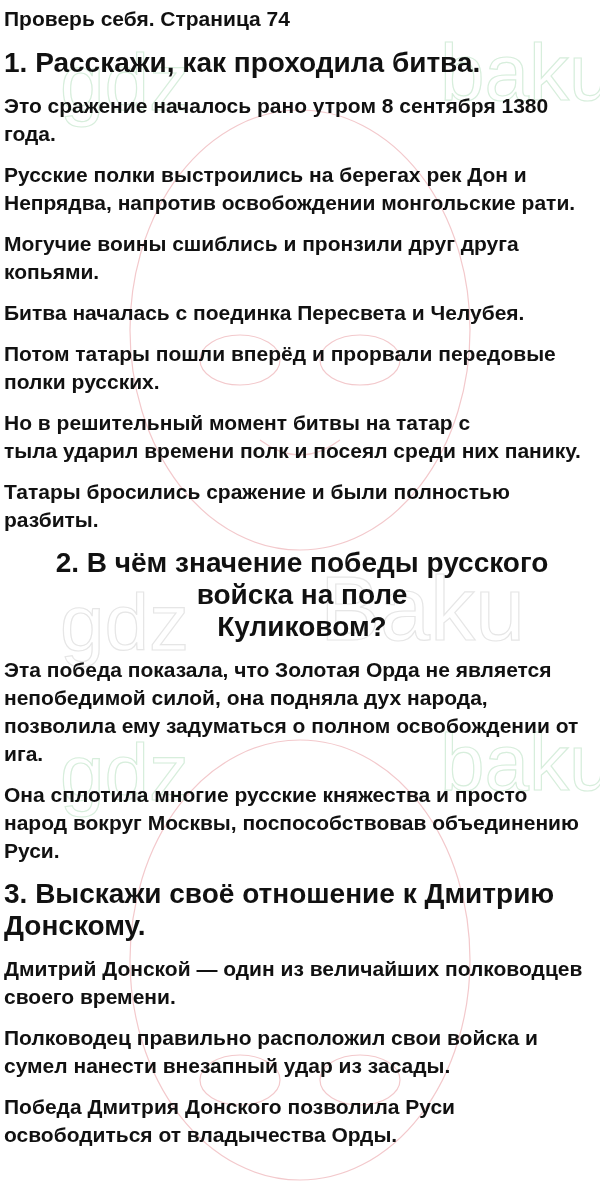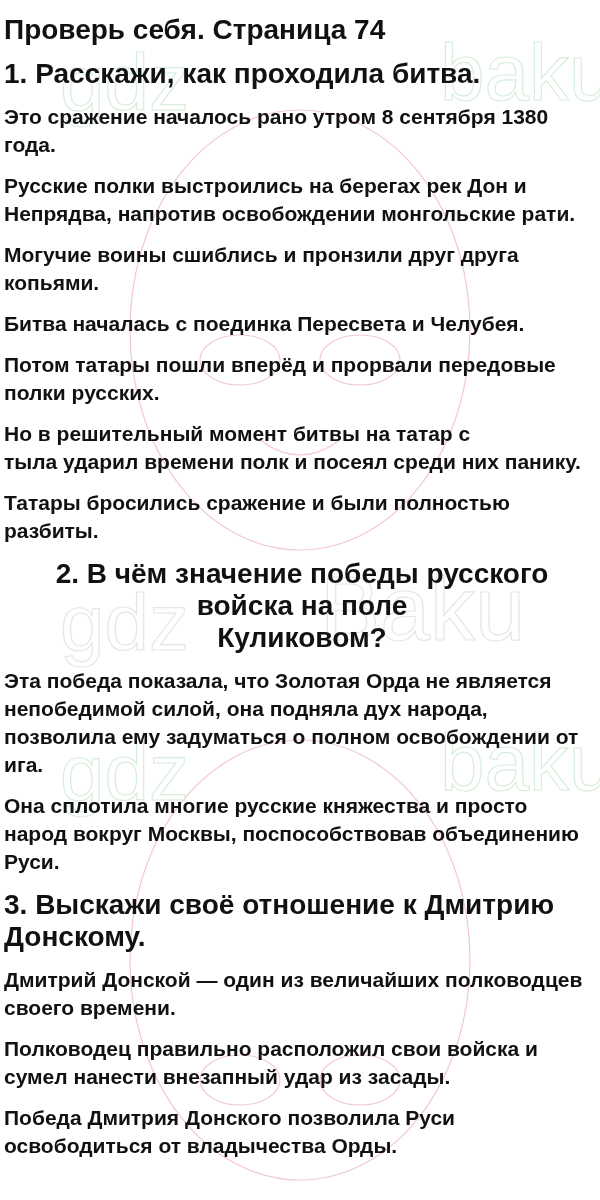--- a/index.html
+++ b/index.html
@@ -22,24 +22,24 @@
     pointer-events: none;
     z-index: 0;
   }
   .content {
     position: relative;
     z-index: 1;
     padding: 0 0 0 4px;
   }
   .page-title {
     font-weight: bold;
-    font-size: 28px;
+    font-size: 21px;
     line-height: 28px;
     margin: 0;
-    padding-top: 16px;
+    padding-top: 5px;
   }
   .question {
     font-weight: bold;
     font-size: 28px;
     line-height: 32px;
     margin: 13px 0 0 0;
   }
   .para {
     font-size: 21px;
     line-height: 28px;

